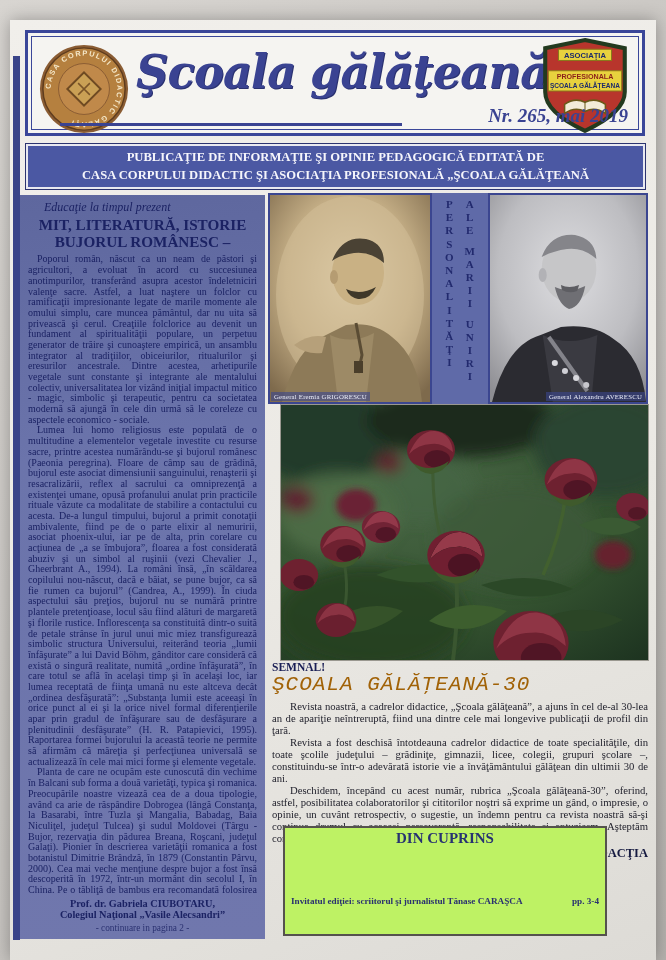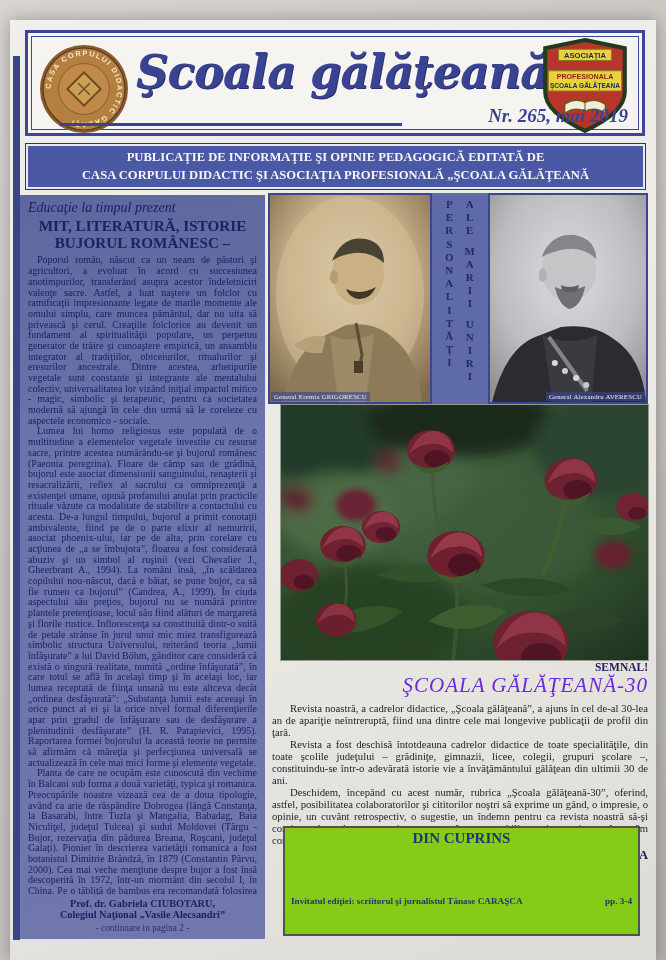--- a/index.html
+++ b/index.html
@@ -42,21 +42,21 @@
     display:flex;flex-direction:column;justify-content:center;align-items:center;
     color:#f5f5fb;font-weight:bold;font-size:12.6px;line-height:1.4;text-align:left;
   }
 
   
   .left-col{
     position:absolute;left:20px;top:195px;width:245px;height:744px;box-sizing:border-box;
     background:linear-gradient(175deg,#5e679e 0%,#6b74ab 35%,#7077ad 100%);
     color:#1b2263;padding:5px 8px 6px 8px;display:flex;flex-direction:column;
   }
-  .kicker{font-style:italic;font-size:14px;}
+  .kicker{font-style:italic;font-size:12px;margin-left:16px;}
   .l-title{font-weight:bold;text-align:center;font-size:15.2px;line-height:1.1;margin:2px 0 4px 0;}
   .lparas{flex:1 1 auto;overflow:hidden;font-size:10px;line-height:1.07;text-align:justify;}
   .lpara{text-indent:9px;margin:0;}
   .l-author{text-align:center;font-weight:bold;font-size:10.3px;margin-top:3px;}
   .l-affil{text-align:center;font-weight:bold;font-size:10.3px;}
   .l-cont{text-align:center;font-size:9.3px;margin-top:3px;color:#2a3170;}
 
   
   .photos{position:absolute;left:268px;top:193px;width:380px;height:211px;display:flex;background:#5f6aa8;}
   .portrait{position:relative;border:2px solid #3b4690;box-sizing:border-box;overflow:hidden;}
@@ -73,30 +73,30 @@
   }
   .cap-left{left:1px;bottom:1px;}
   .cap-right{right:1px;bottom:1px;}
 
   
   .peony{position:absolute;left:281px;top:405px;width:367px;height:255px;overflow:hidden;box-shadow:0 0 0 1px #9a9890;}
   .peony svg{display:block;width:100%;height:100%;}
 
   
   .semnal{position:absolute;left:272px;top:661px;width:376px;}
-  .s-label{font-weight:bold;font-size:11.5px;color:#1a1f55;text-align:right;}
-  .s-title{text-align:right;font-style:italic;font-size:21px;letter-spacing:1px;color:#6d28d9;margin:0 0 4px 0;}
+  .s-label{font-weight:bold;font-size:11.5px;color:#1a1f55;}
+  .s-title{text-align:left;font-style:italic;font-size:21px;letter-spacing:1px;color:#a16207;margin:0 0 4px 0;font-family:Liberation Mono, monospace;}
   .sparas{font-size:10.7px;line-height:1.12;text-align:justify;color:#23232e;}
   .spara{text-indent:18px;margin:0;}
   .s-sign{text-align:right;font-weight:bold;font-size:12.5px;color:#151a40;margin-top:2px;}
 
   
   .cuprins{
-    position:absolute;left:283px;top:826px;width:357px;height:110px;box-sizing:border-box;
-    border:2px solid #55524e;background:#84cc16;padding:2px 6px;overflow:hidden;
+    position:absolute;left:283px;top:826px;width:324px;height:110px;box-sizing:border-box;
+    border:2px solid #55524e;background:#bef264;padding:2px 6px;overflow:hidden;
   }
   .c-title{text-align:center;font-weight:bold;font-size:15px;color:#273271;margin:0 0 2px 0;}
   .c-row{display:flex;align-items:baseline;font-weight:bold;color:#2a3170;font-size:9.2px;line-height:1.05;margin-bottom:1px;}
   .c-row .c-label{flex:1 1 auto;margin-top:48px;}
   .c-row.indent .c-label{padding-left:26px;}
   .c-page{white-space:nowrap;}
   .c-row.near .c-page{padding-right:54px;}
 </style>
 </head>
 <body>

